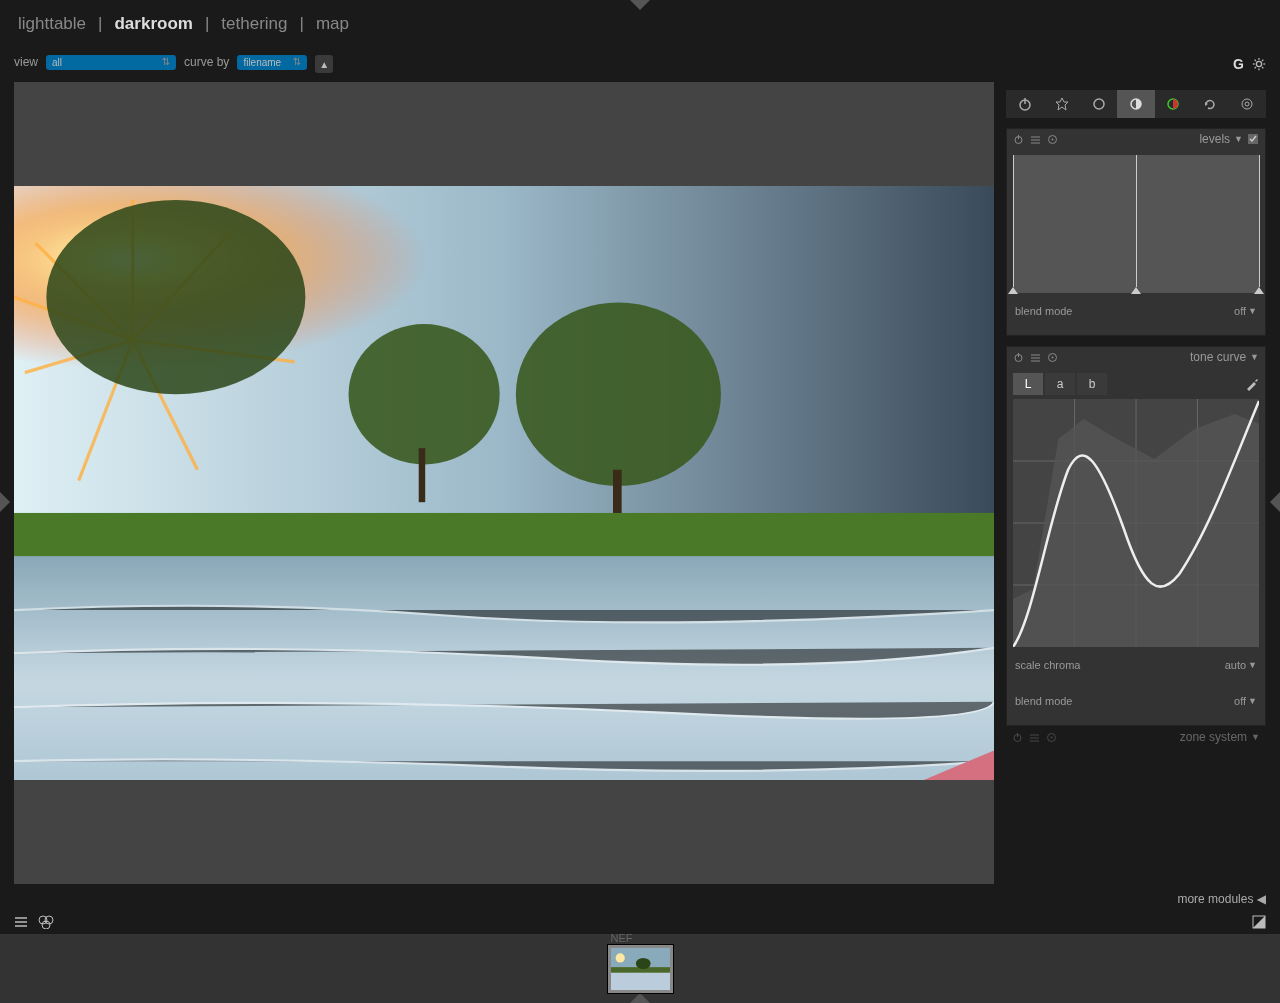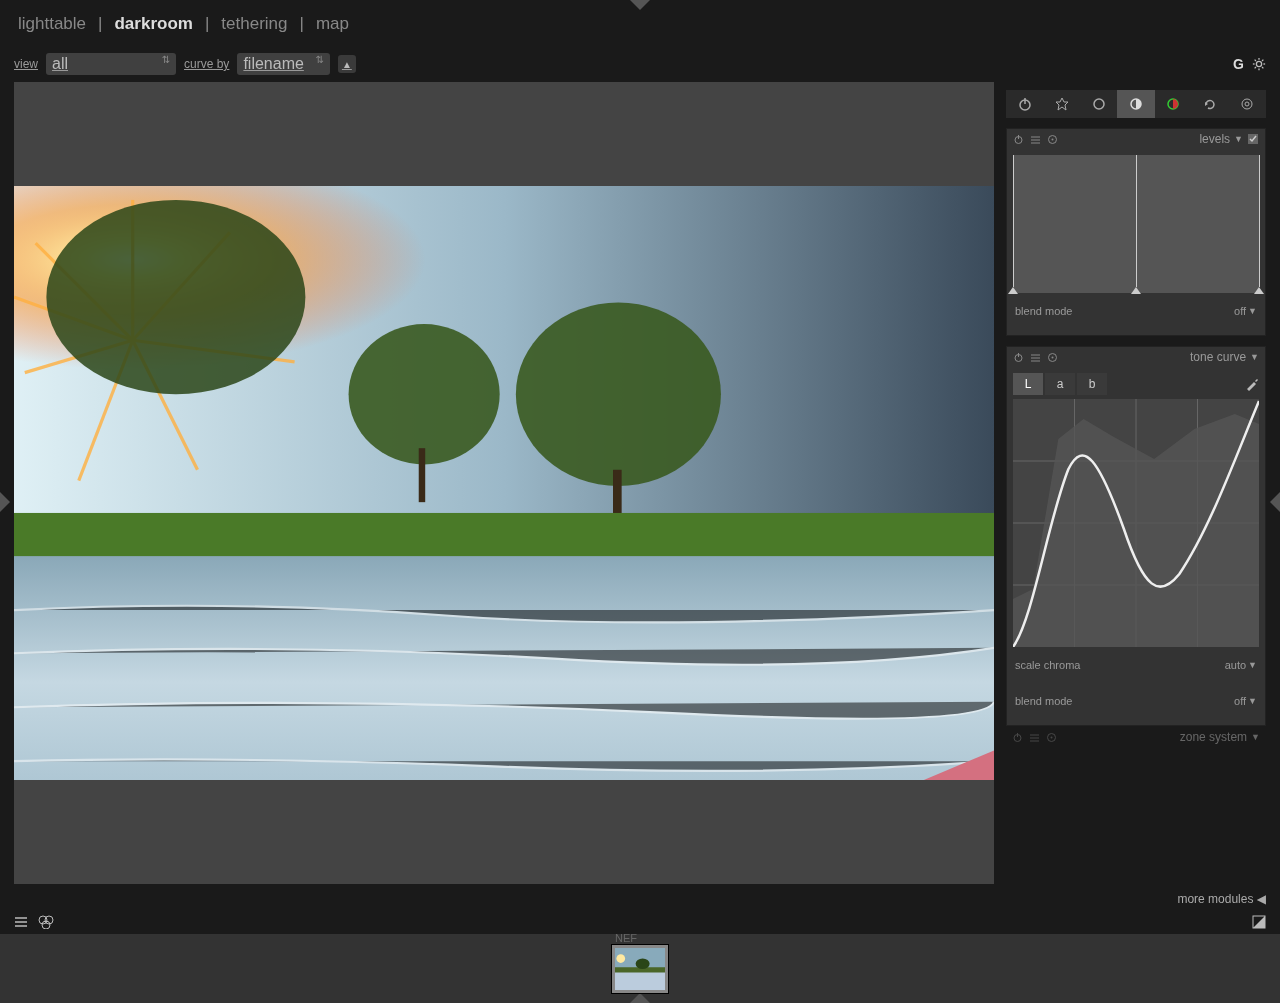--- a/index.html
+++ b/index.html
@@ -11,24 +11,24 @@
 .version { font-size:10px; color:#777; margin-top:2px; }
 .nav { display:flex; gap:0; font-size:17px; color:#888; padding-top:6px; }
 .nav span { padding:0 4px; cursor:pointer; }
 .nav .sep { color:#888; padding:0 8px; }
 .nav .active { color:#ddd; font-weight:bold;text-align:center; }
 .top-arrow { position:absolute; top:0; left:50%; transform:translateX(-50%); width:0; height:0; border-left:10px solid transparent; border-right:10px solid transparent; border-top:10px solid #555; cursor:pointer; }
 .left-arrow { position:absolute; left:0; top:50%; transform:translateY(-50%); width:0; height:0; border-top:10px solid transparent; border-bottom:10px solid transparent; border-left:10px solid #555; cursor:pointer; }
 .right-arrow { position:absolute; right:0; top:50%; transform:translateY(-50%); width:0; height:0; border-top:10px solid transparent; border-bottom:10px solid transparent; border-right:10px solid #555; cursor:pointer; }
 .bottom-arrow { position:absolute; bottom:0; left:50%; transform:translateX(-50%); width:0; height:0; border-left:10px solid transparent; border-right:10px solid transparent; border-bottom:10px solid #555; cursor:pointer; }
 .toolbar { display:flex; justify-content:space-between; align-items:center; padding:4px 14px; height:28px; font-size:12px; }
-.toolbar-left { display:flex; align-items:center; gap:8px;text-decoration:underline; }
+.toolbar-left { display:flex; align-items:flex-start; gap:8px; }
 .toolbar-right { display:flex; align-items:center; gap:8px; }
 .tb-label { color:#999; }
-.tb-select { background:#404040; color:#bbb; border:none; padding:2px 26px 2px 6px; font-size:16px; border-radius:3px; position:relative; display:inline-block; cursor:pointer; }
+.tb-select { background:#0369a1; color:#bbb; border:none; padding:2px 26px 2px 6px; font-size:10px; border-radius:3px; position:relative; display:inline-block; cursor:pointer; }
 .tb-select::after { content:"⇅"; position:absolute; right:6px; top:1px; color:#888; font-size:10px; }
 .tb-btn { background:#3a3a3a; color:#bbb; width:18px; height:18px; display:inline-flex; align-items:center; justify-content:center; font-size:10px; border-radius:3px; cursor:pointer; }
 .tb-g { color:#ddd; font-weight:bold; font-size:14px; }
 .gear-icon { width:14px; height:14px; cursor:pointer; }
 .main { display:flex; height:810px; }
 .canvas-area { flex:1; background:#444; margin:4px 4px 4px 14px; display:flex; align-items:center; justify-content:center; overflow:hidden; position:relative; }
 .photo { width:100%; height:74%; display:block; }
 .sidebar { width:282px; padding:4px 14px 4px 8px; overflow:hidden; display:flex; flex-direction:column; }
 .histogram { background:#333; border:1px solid #222; height:136px; position:relative; overflow:hidden; }
 .histo-grid { position:absolute; inset:0; }
@@ -53,21 +53,21 @@
 .tone-tabs { display:flex; gap:2px; margin-bottom:4px; align-items:center; }
 .tone-tab { background:#3a3a3a; color:#ccc; width:30px; height:22px; display:flex; align-items:center; justify-content:center; font-size:12px; cursor:pointer; }
 .tone-tab.active { background:#555; color:#fff; }
 .tone-picker { margin-left:auto; cursor:pointer; }
 .curve-box { background:#444; height:248px; position:relative; overflow:hidden; }
 .more-modules { text-align:right; padding:4px 14px; font-size:12px; color:#aaa; cursor:pointer; }
 .bottom-bar { display:flex; justify-content:space-between; align-items:center; padding:4px 14px; height:24px; }
 .bb-left, .bb-right { display:flex; gap:10px; align-items:center; }
 .bb-icon { cursor:pointer; }
 .filmstrip { background:#333; height:70px; display:flex; justify-content:center; align-items:center; }
-.thumb { width:56px; height:48px; border:3px solid #888; box-shadow:0 0 0 1px #000; position:relative; }
+.thumb { width:65px; height:48px; border:3px solid #888; box-shadow:0 0 0 1px #000; position:relative; }
 .thumb-ext { position:absolute; top:-16px; left:0; font-size:11px; color:#666; }
 .view-select-wide { width:130px; }
 svg { display:block; }
 </style>
 </head>
 <body>
 
 <div class="top-arrow"></div>
 <div class="left-arrow"></div>
 <div class="right-arrow"></div>

